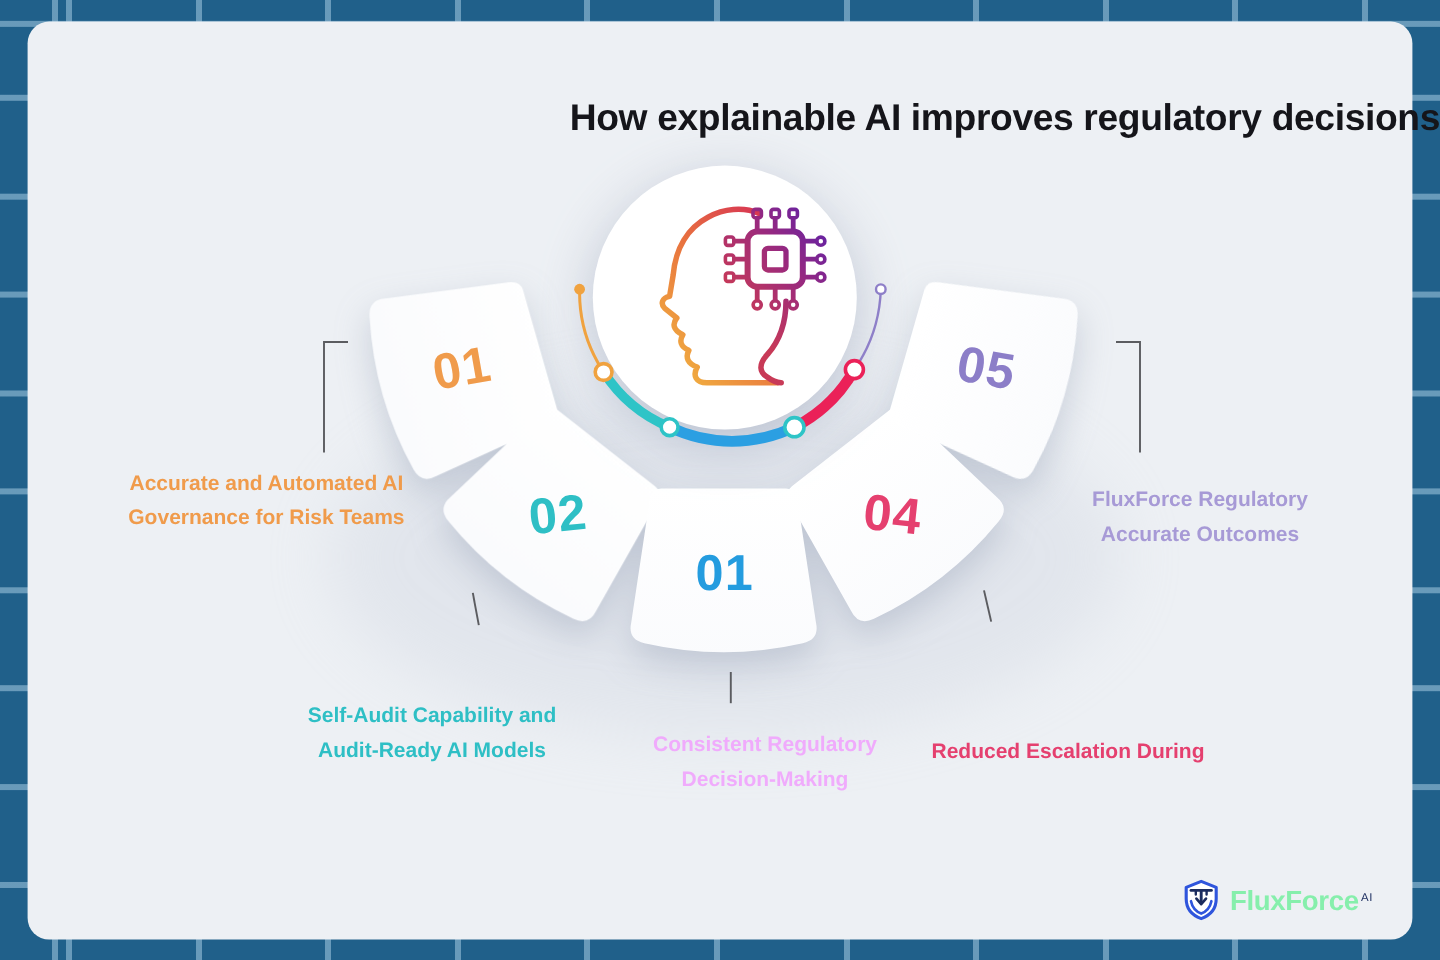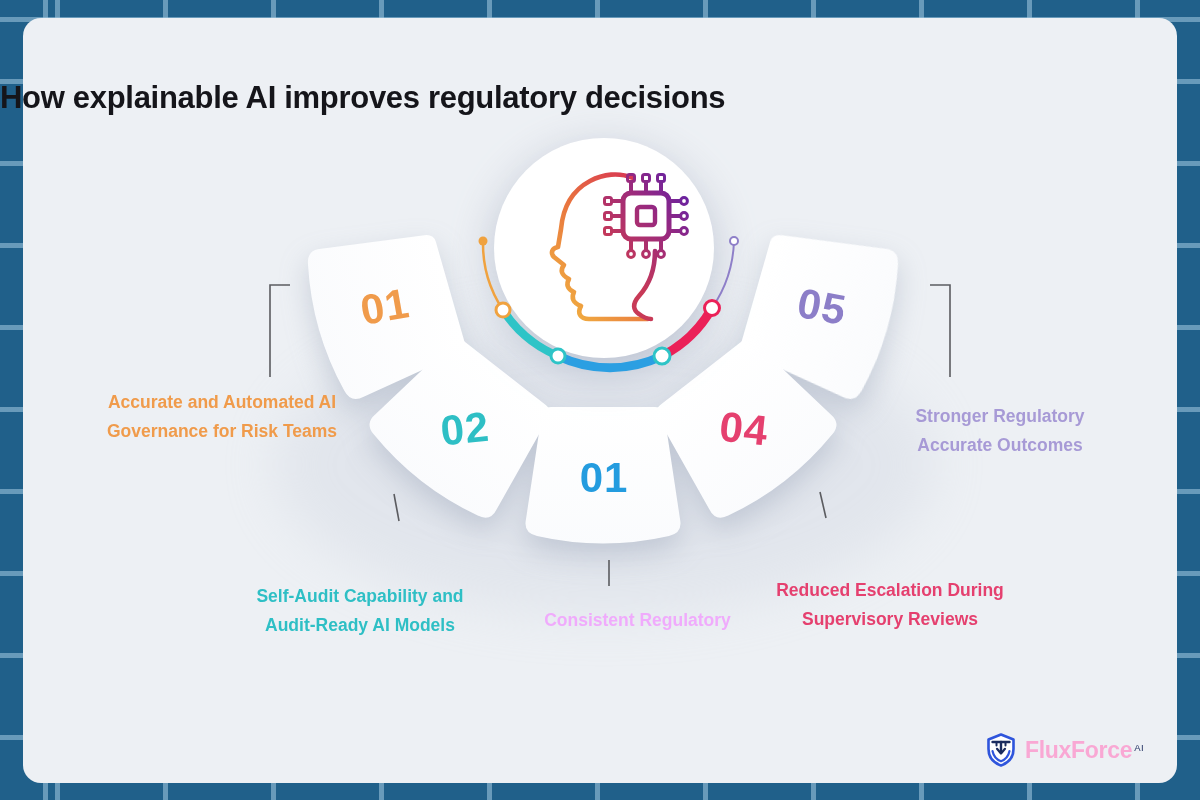--- a/index.html
+++ b/index.html
@@ -11,39 +11,39 @@
       repeating-linear-gradient(to right, rgba(165,203,226,0.55) 0 5px, transparent 5px 108px),
       repeating-linear-gradient(to bottom, rgba(165,203,226,0.55) 0 5px, transparent 5px 82px);
     background-position:55px 0, 0 79px;
   }
   .card{
     position:absolute;left:23px;top:18px;width:1154px;height:765px;
     background:#EDF0F4;border-radius:18px;
   }
   .title{
     position:absolute;left:0;top:80px;width:100%;
-    text-align:left;font-size:31px;font-weight:800;color:#15151a;
+    text-align:right;font-size:31px;font-weight:800;color:#15151a;
     letter-spacing:-0.3px;
   }
   svg.scene{position:absolute;left:0;top:0;}
   .petals{filter:drop-shadow(0 12px 14px rgba(120,132,160,0.30));}
   .circle-shadow{filter:drop-shadow(0 12px 22px rgba(135,146,172,0.45));}
   .blob{filter:blur(26px);}
   .num{
     position:absolute;width:120px;height:50px;text-align:center;
     font-size:42px;line-height:50px;font-weight:800;letter-spacing:1px;
   }
   .lbl{
     position:absolute;text-align:center;font-weight:700;font-size:17.5px;
     line-height:29px;
   }
   .logo{
     position:absolute;left:986px;top:733px;display:flex;align-items:center;gap:9px;
   }
-  .logo-text{font-size:23px;font-weight:800;color:#f9a8d4;letter-spacing:-0.3px;}
+  .logo-text{font-size:23px;font-weight:800;color:#86efac;letter-spacing:-0.3px;}
   .logo-sup{font-size:9.5px;font-weight:400;color:#1B2C5E;vertical-align:super;margin-left:2px;letter-spacing:0.5px;}
 </style>
 </head>
 <body>
 
 <div class="card"></div>
 
 <div class="title">How explainable AI improves regulatory decisions</div>
 
 <svg class="scene" width="1200" height="800" viewBox="0 0 1200 800">
@@ -162,27 +162,27 @@
 <div class="lbl" style="left: 60px; top: 388px; width: 324px; color: rgb(240, 155, 75);">
   <div>Accurate and Automated AI</div>
   <div>Governance for Risk Teams</div>
 </div>
 <div class="lbl" style="left: 200px; top: 582px; width: 320px; color: rgb(46, 191, 197);">
   <div>Self-Audit Capability and</div>
   <div>Audit-Ready AI Models</div>
 </div>
 <div class="lbl" style="left: 490px; top: 606px; width: 295px; color: #f0abfc;">
   <div>Consistent Regulatory</div>
+  <div>Decision-Making</div>
 </div>
-<div class="lbl" style="left: 728px; top: 576px; width: 324px; color: rgb(229, 64, 111);">
+<div class="lbl" style="left: 728px; top: 612px; width: 324px; color: rgb(229, 64, 111);">
   <div>Reduced Escalation During</div>
-  <div>Supervisory Reviews</div>
 </div>
 <div class="lbl" style="left:868px;top:402px;width:264px;color:#A79AD6;">
-  <div>Stronger Regulatory</div>
+  <div>FluxForce Regulatory</div>
   <div>Accurate Outcomes</div>
 </div>
 
 <div class="logo">
   <svg width="30" height="34" viewBox="0 0 30 34">
     <path d="M15,1.5 L27.5,6.5 V16 C27.5,24.5 22.5,29.8 15,32.5 C7.5,29.8 2.5,24.5 2.5,16 V6.5 Z" fill="#FFFFFF" stroke="#2F55DC" stroke-width="2.6" stroke-linejoin="round"></path>
     <path d="M6.5,18 C7.5,23 10.5,26.5 15,28.3 C19.5,26.5 22.5,23 23.5,18" fill="none" stroke="#2F55DC" stroke-width="2.2" stroke-linecap="round"></path>
     <path d="M6.5,9 H23.5" stroke="#1B2C5E" stroke-width="2.4" stroke-linecap="round"></path>
     <path d="M10.5,9 V12.5 M19.5,9 V12.5" stroke="#1B2C5E" stroke-width="2" stroke-linecap="round"></path>
     <path d="M15,9 V19.5" stroke="#1B2C5E" stroke-width="2.4" stroke-linecap="round"></path>

